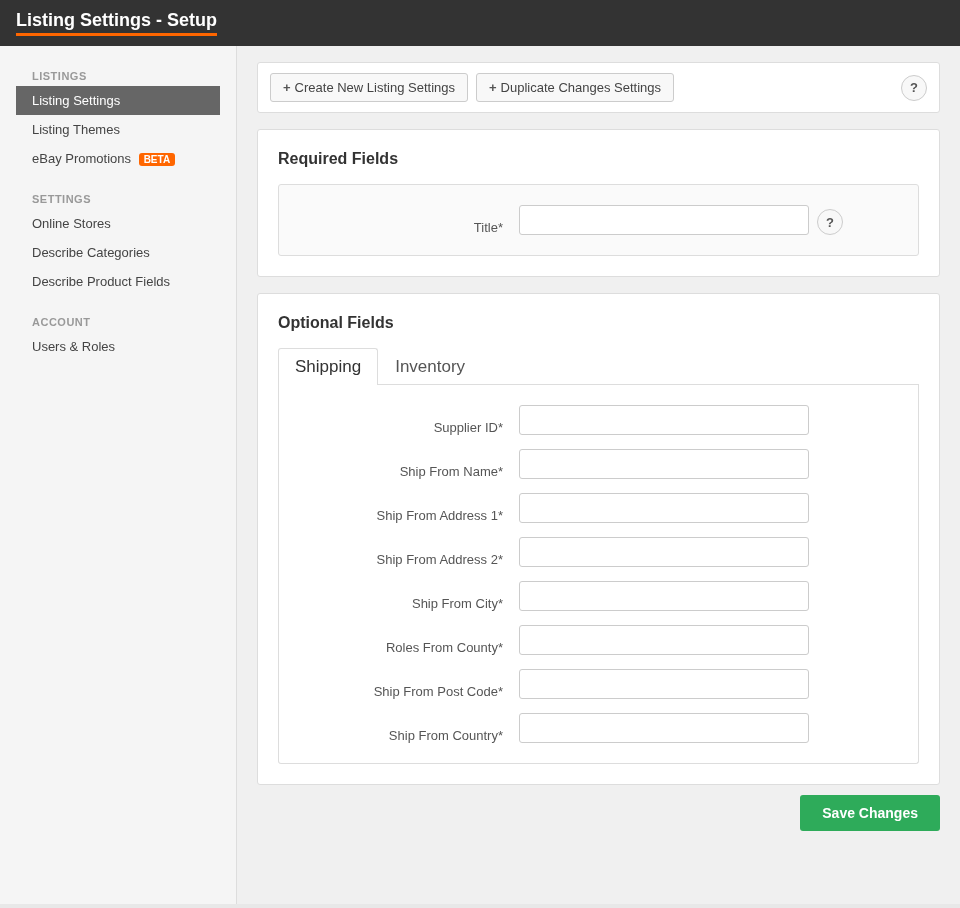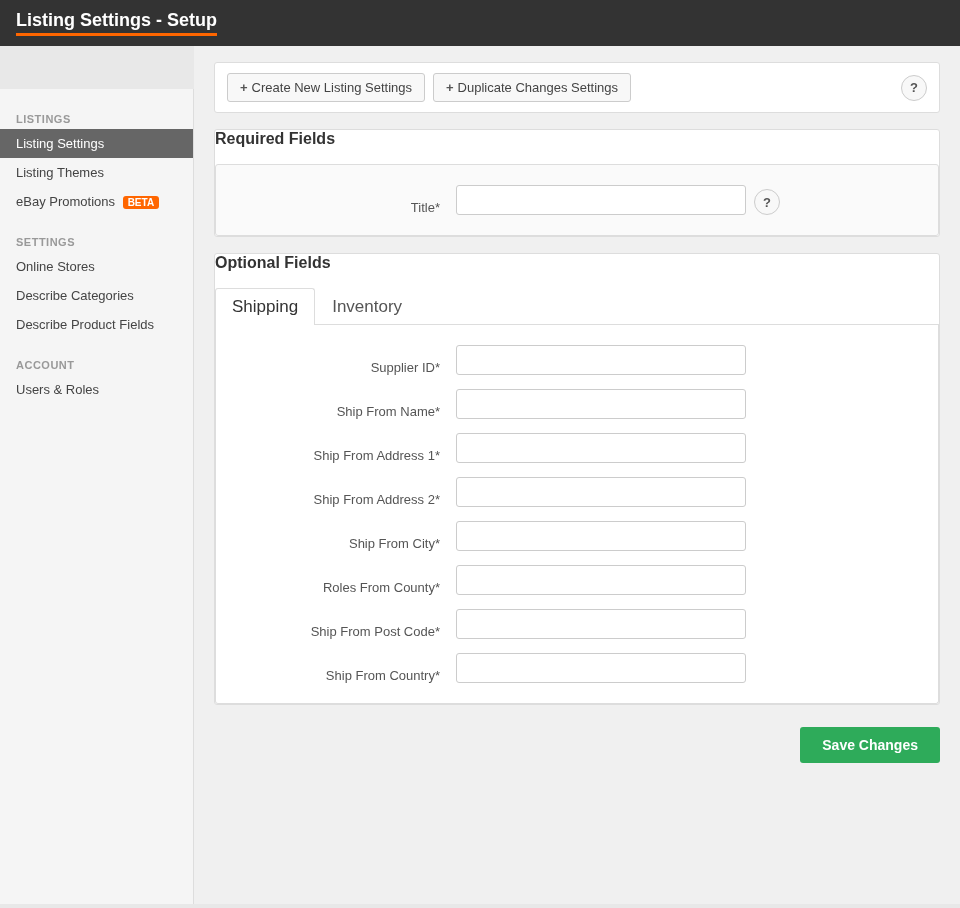--- a/index.html
+++ b/index.html
@@ -30,26 +30,25 @@
     }
 
     
     .main-layout {
       display: flex;
       min-height: calc(100vh - 50px);
     }
 
     
     .sidebar {
-      width: 194px;
+      width: 237px;
       background: #f5f5f5;
       border-right: 1px solid #ddd;
-      padding: 16px 0;
+      padding: 16px 16px;
       flex-shrink: 0;
-      margin-top: 43px;
     }
     .sidebar-section-label {
       font-size: 11px;
       font-weight: bold;
       color: #999;
       padding: 8px 16px 4px 16px;
       letter-spacing: 0.5px;
       text-transform: uppercase;
     }
     .sidebar-item {
@@ -122,21 +121,21 @@
       font-weight: bold;
       color: #555;
       font-size: 13px;
     }
 
     
     .form-container {
       background: #fff;
       border: 1px solid #ddd;
       border-radius: 3px;
-      margin-bottom: 12px;
+      padding: 20px;
     }
 
     .section-title {
       font-size: 16px;
       font-weight: bold;
       color: #333;
       margin-bottom: 16px;
     }
 
     

